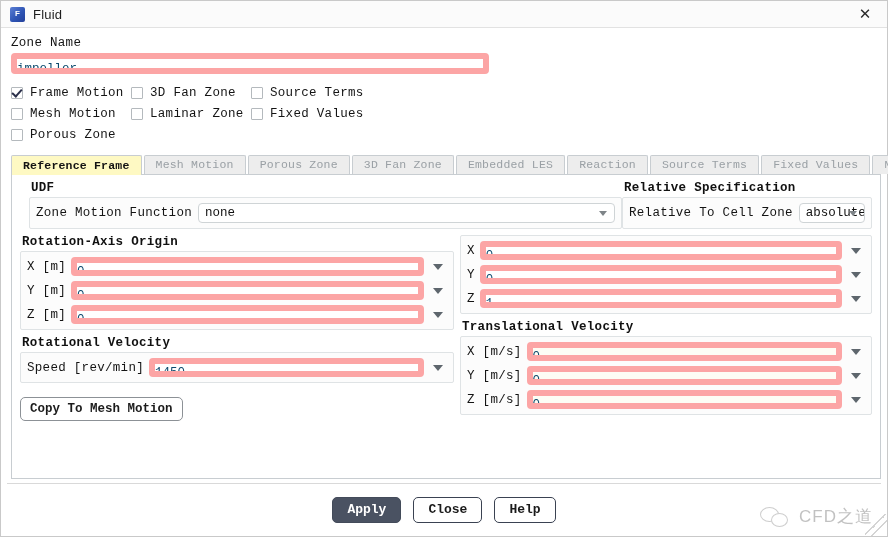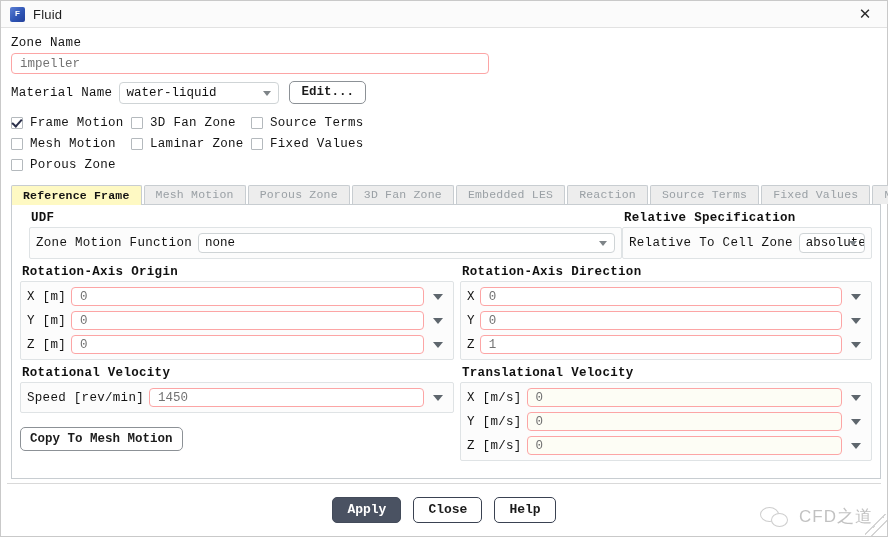--- a/index.html
+++ b/index.html
@@ -48,25 +48,25 @@
   .content{
     flex:1;display:flex;flex-direction:column;
     padding:0 6px;box-sizing:border-box;
   }
   .lbl{
     font-family:"Liberation Mono","DejaVu Sans Mono",monospace;
     font-size:12.5px;color:#141414;letter-spacing:.3px;white-space:nowrap;
   }
   .zone-name-label{margin:8px 0 3px 4px;}
   .textbox{
-    border:1px solid #fca5a5;border-radius:4px;background:#ffffff;
+    border:6px solid #fca5a5;border-radius:4px;background:#ffffff;
     height:19px;line-height:19px;
     font-family:"Liberation Mono","DejaVu Sans Mono",monospace;
-    font-size:12.5px;color:#737373;
-    padding:0 8px;box-sizing:border-box;overflow:hidden;white-space:nowrap;
+    font-size:12.5px;color:#0c4a6e;
+    padding:0 0;box-sizing:border-box;overflow:hidden;white-space:nowrap;
   }
   .zone-name-input{width:478px;margin-left:4px;height:21px;line-height:21px;}
   .mat-row{display:flex;align-items:center;margin:7px 0 0 4px;}
   .mat-label{margin-right:7px;}
   .combo{
     position:relative;border:1px solid #cfd4d6;border-radius:4px;background:#ffffff;
     height:22px;box-sizing:border-box;display:flex;align-items:center;
     padding:0 22px 0 6px;
     font-family:"Liberation Mono","DejaVu Sans Mono",monospace;font-size:12.5px;color:#111;
     white-space:nowrap;overflow:hidden;
@@ -205,28 +205,20 @@
     </div>
     <div class="title-text">Fluid</div>
     <div class="close-btn">✕</div>
   </div>
 
   <div class="content">
 
     <div class="lbl zone-name-label">Zone Name</div>
     <div class="textbox zone-name-input">impeller</div>
 
-    <div class="mat-row">
-      <span class="lbl mat-label">Material Name</span>
-      <div class="combo mat-combo">
-        <span>water-liquid</span>
-        <span class="caret"></span>
-      </div>
-      <div class="edit-btn">Edit...</div>
-    </div>
 
     <div class="chk-grid">
       <div class="chk-row">
         <div class="chk c1">
           <span class="box checked"></span>
           <span class="lbl">Frame Motion</span>
         </div>
         <div class="chk c2">
           <span class="box"></span>
           <span class="lbl">3D Fan Zone</span>
@@ -330,21 +322,20 @@
               </div>
             </div>
           </div>
 
           <div class="copybtn">Copy To Mesh Motion</div>
         </div>
 
         <div class="colR">
 
           <div class="group">
-            <div class="ghead">Rotation-Axis Direction</div>
             <div class="gbody">
               <div class="frow">
                 <span class="lbl fl">X</span>
                 <div class="textbox fi">0</div>
                 <span class="spin-caret"></span>
               </div>
               <div class="frow">
                 <span class="lbl fl">Y</span>
                 <div class="textbox fi">0</div>
                 <span class="spin-caret"></span>

